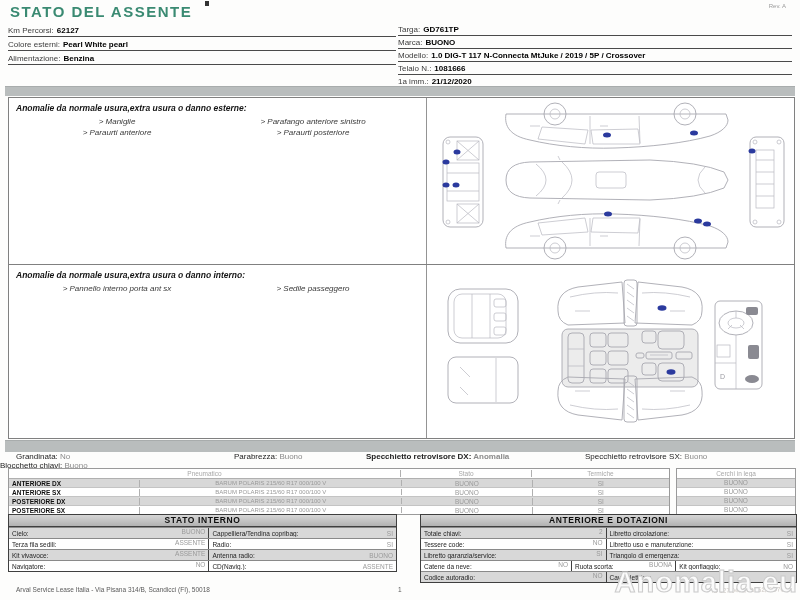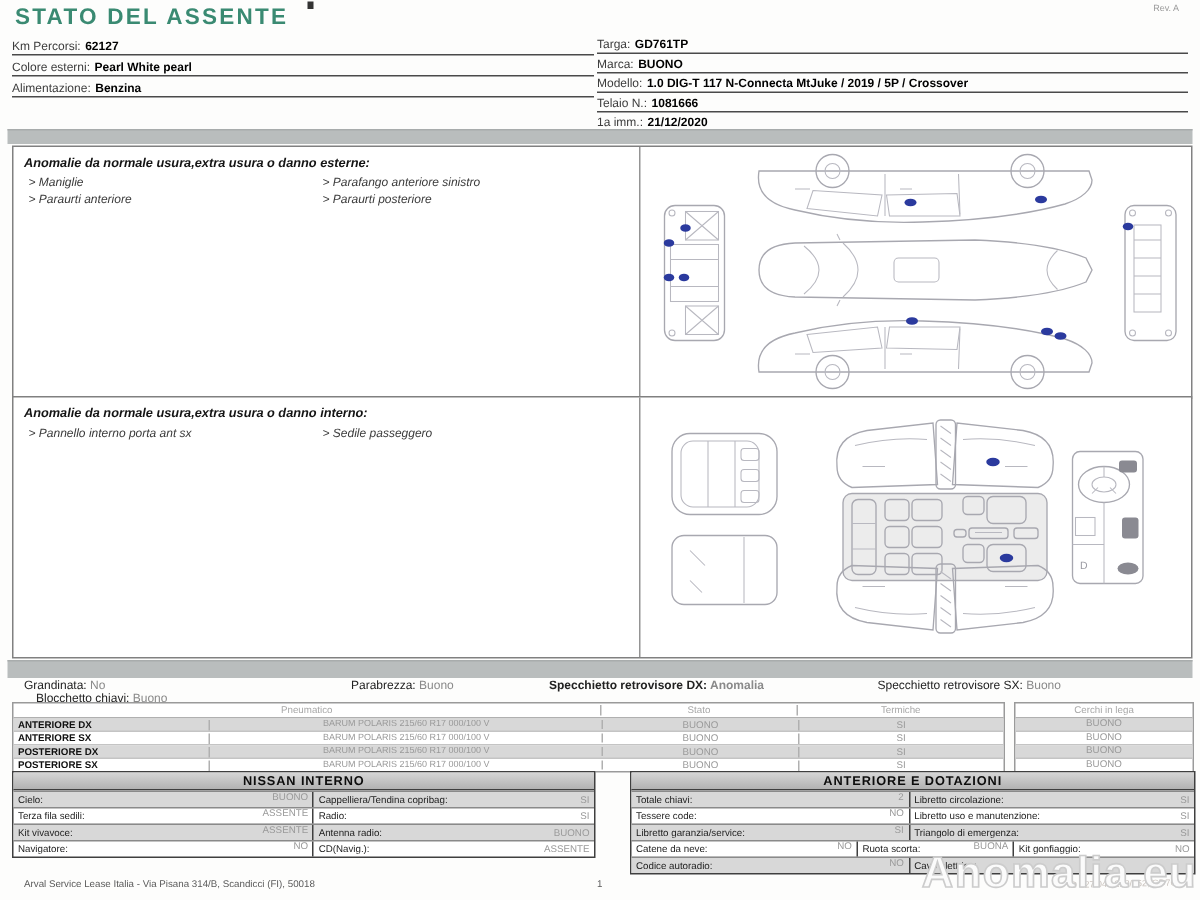--- a/index.html
+++ b/index.html
@@ -19,21 +19,21 @@
   .info-label{color:#3c3c3c;margin-right:3px;white-space:nowrap;}
   .info-value{font-weight:bold;color:#000;white-space:nowrap;}
 
   .gray-bar{background:#b9bdbd;border-top:1px solid #a8acac;}
 
   
   .panel{border:1px solid #808080;background:#fff;}
   .panel-left{position:absolute;left:0;top:0;bottom:0;width:417px;border-right:1px solid #949494;font-style:italic;}
   .panel-title{font-size:8.5px;font-weight:bold;color:#141414;padding:5px 0 3px 7px;}
   .anomaly-cols{display:flex;padding-left:10px;font-size:8px;color:#3a3a3a;}
-  .anomaly-col{width:196px;line-height:11px;}
+  .anomaly-col{width:196px;line-height:11px;text-align:center;}
   .diagram{position:absolute;left:421px;top:2px;}
   svg .ln{fill:none;stroke:#a8a8b0;stroke-width:0.9;}
   svg .ln2{fill:none;stroke:#b8b8c0;stroke-width:0.7;}
   svg .fill-lt{fill:#ececec;stroke:#a8a8b0;stroke-width:0.9;}
   svg .dk{fill:#8a8a92;stroke:none;}
 
   
   .sum{font-size:8px;white-space:nowrap;}
   .sum .l{color:#222;}
   .sum .v{color:#8a8a8a;}
@@ -299,21 +299,21 @@
     <span class="v">Buono</span>
   </div>
   <div class="abs sum" style="left:366px;top:452px;font-weight:bold;">
     <span class="l">Specchietto retrovisore DX:</span>
     <span class="v">Anomalia</span>
   </div>
   <div class="abs sum" style="left:585px;top:452px;">
     <span class="l">Specchietto retrovisore SX:</span>
     <span class="v">Buono</span>
   </div>
-  <div class="abs sum" style="left:24px;top:461px;">
+  <div class="abs sum" style="left:0;top:461px;">
     <span class="l">Blocchetto chiavi:</span>
     <span class="v">Buono</span>
   </div>
 
   <div class="abs tt" style="left:8px;top:468px;width:787px;height:42px;">
     <div class="tt-box" style="left:0;top:0;width:660px;">
       <div class="tt-hrow">
         <div class="c h-pneu">Pneumatico</div>
         <div class="c h-stato">Stato</div>
         <div class="c h-term">Termiche</div>
@@ -348,21 +348,21 @@
         <div class="c h-cerchi" style="width:100%;">Cerchi in lega</div>
       </div>
       <div class="cer-cell odd">BUONO</div>
       <div class="cer-cell">BUONO</div>
       <div class="cer-cell odd">BUONO</div>
       <div class="cer-cell">BUONO</div>
     </div>
   </div>
 
   <div class="abs mini-table" style="left:8px;top:514px;width:387px;">
-    <div class="mt-header">NISSAN INTERNO</div>
+    <div class="mt-header">STATO INTERNO</div>
     <div class="mt-row odd">
       <div class="mt-label" style="width:132px;">Cielo:</div>
       <div class="mt-value sep" style="width:64px;">BUONO</div>
       <div class="mt-label" style="width:125px;">Cappelliera/Tendina copribag:</div>
       <div class="mt-value" style="width:58px;">SI</div>
     </div>
     <div class="mt-row">
       <div class="mt-label" style="width:132px;">Terza fila sedili:</div>
       <div class="mt-value sep" style="width:64px;">ASSENTE</div>
       <div class="mt-label" style="width:125px;">Radio:</div>

